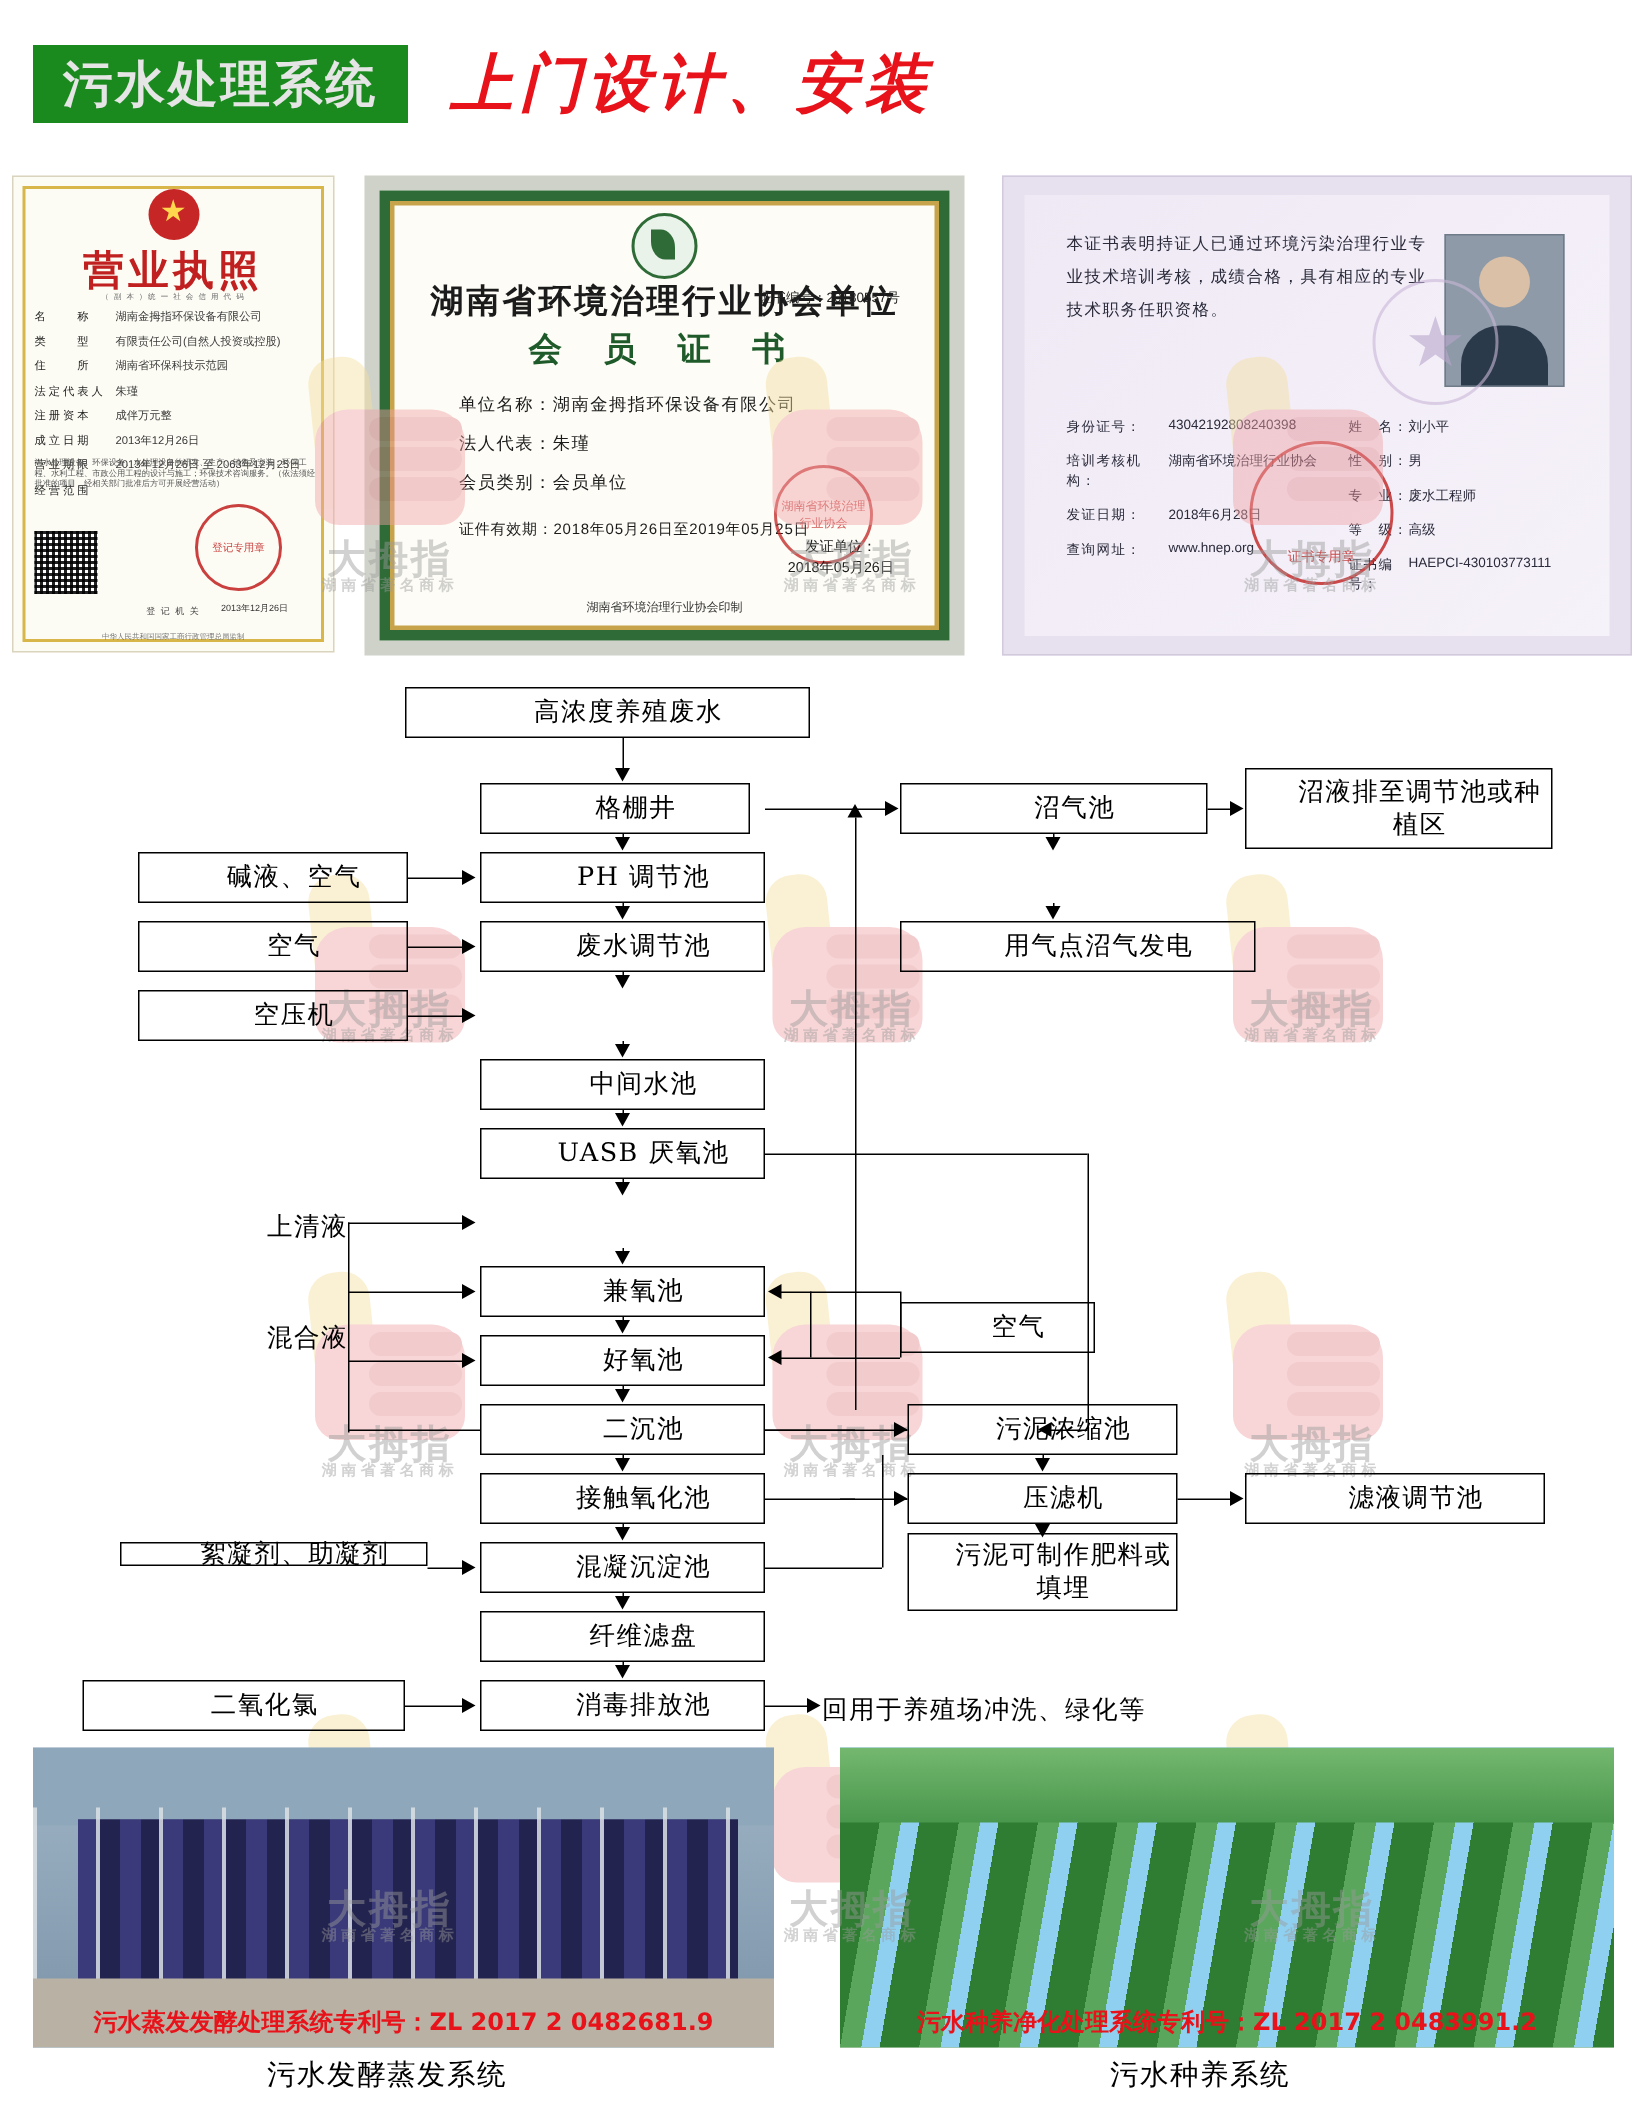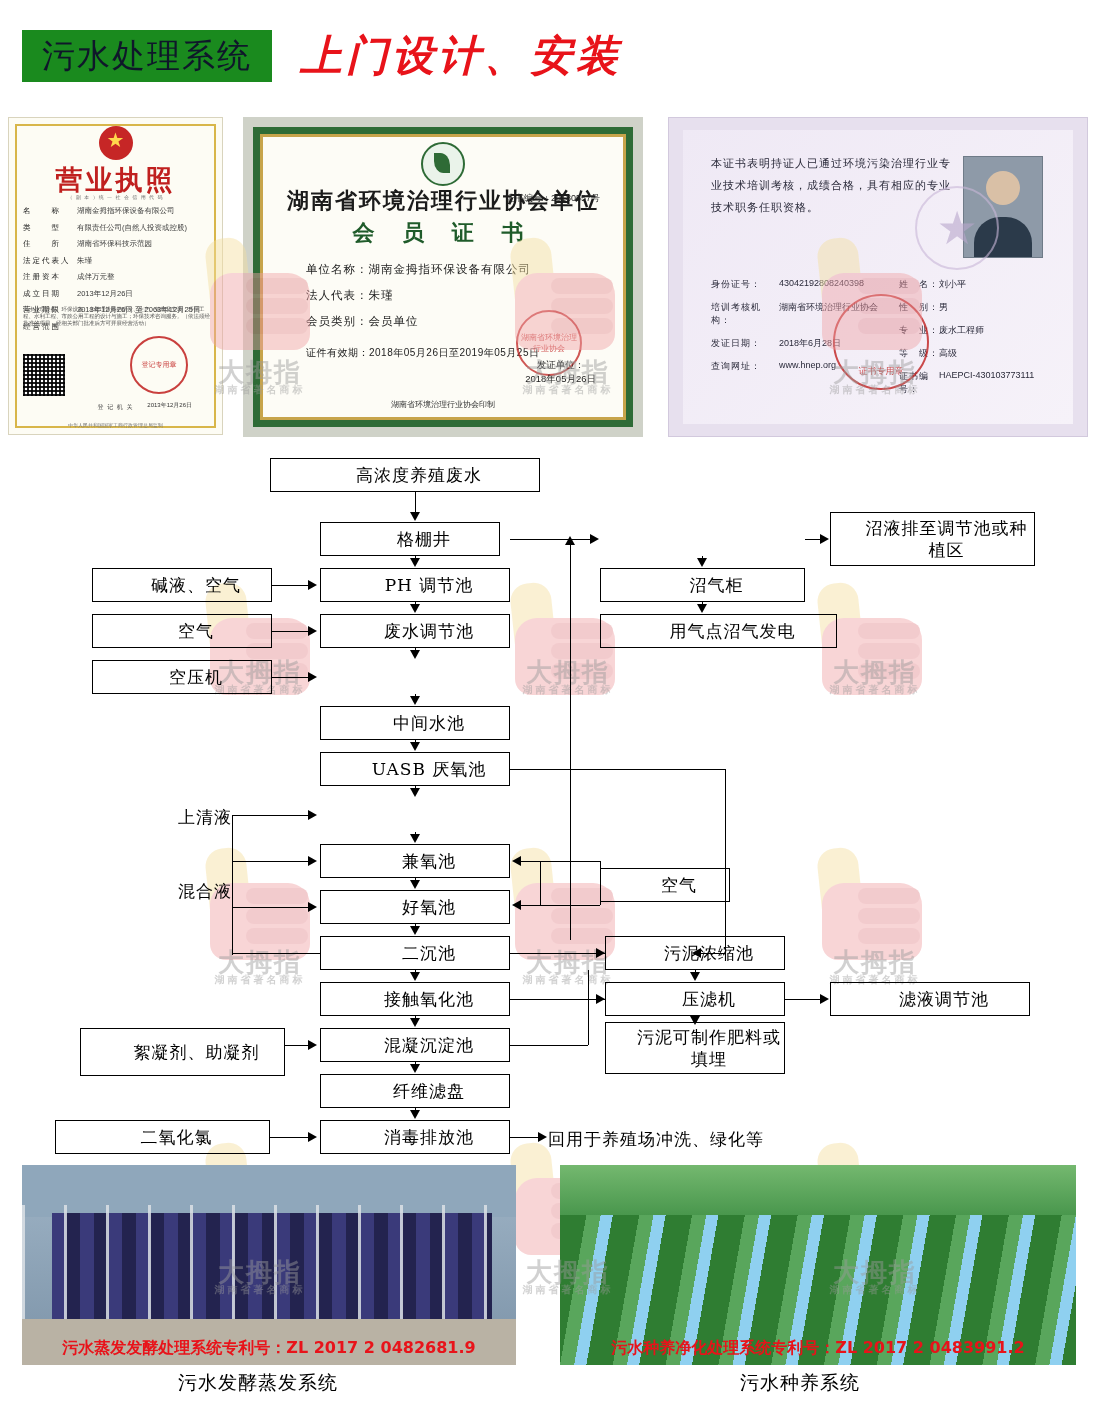--- a/index.html
+++ b/index.html
@@ -1,21 +1,21 @@
 <!DOCTYPE html>
 <html><head>
 <meta charset="utf-8">
 <style>
   html,body{margin:0;padding:0;}
   body{width:1100px;height:1401px;background:#fff;font-family:"Liberation Sans","DejaVu Sans",sans-serif;position:relative;overflow:hidden;}
 
   
   .header{position:absolute;left:0;top:0;width:1100px;height:105px;}
   .hdr-badge{position:absolute;left:22px;top:30px;width:250px;height:52px;background:#1a8a1e;display:flex;align-items:center;justify-content:center;}
-  .hdr-badge span{color:#0f172a;font-size:33px;font-weight:normal;letter-spacing:2px;font-family:"DejaVu Sans",sans-serif;}
+  .hdr-badge span{color:#e5e5e5;font-size:33px;font-weight:bold;letter-spacing:2px;font-family:"DejaVu Sans",sans-serif;}
   .hdr-title{position:absolute;left:300px;top:28px;color:#e8131a;font-size:42px;font-weight:bold;letter-spacing:4px;font-family:"DejaVu Serif",serif;font-style:italic;}
 
   
   .certs{position:absolute;left:0;top:112px;width:1100px;height:330px;}
 
   .cert{position:absolute;box-sizing:border-box;}
 
   
   .cert-licence{left:8px;top:5px;width:215px;height:318px;background:#fdfcf4;border:1px solid #d9d4bd;}
   .lic-inner{position:absolute;left:6px;top:6px;right:6px;bottom:6px;border:2px solid #d8b64a;}
@@ -414,24 +414,24 @@
   <div class="node" style="left:320px;top:440px;width:190px;height:34px;">好氧池</div>
   <div class="node" style="left:320px;top:486px;width:190px;height:34px;">二沉池</div>
   <div class="node" style="left:320px;top:532px;width:190px;height:34px;">接触氧化池</div>
   <div class="node" style="left:320px;top:578px;width:190px;height:34px;">混凝沉淀池</div>
   <div class="node" style="left:320px;top:624px;width:190px;height:34px;">纤维滤盘</div>
   <div class="node" style="left:320px;top:670px;width:190px;height:34px;">消毒排放池</div>
 
   <div class="node" style="left:92px;top:118px;width:180px;height:34px;">碱液、空气</div>
   <div class="node" style="left:92px;top:164px;width:180px;height:34px;">空气</div>
   <div class="node" style="left:92px;top:210px;width:180px;height:34px;">空压机</div>
-  <div class="node" style="left:80px;top:578px;width:205px;height:48px;">絮凝剂、助凝剂</div>
+  <div class="node" style="left:80px;top:578px;width:205px;height:16px;">絮凝剂、助凝剂</div>
   <div class="node" style="left:55px;top:670px;width:215px;height:34px;">二氧化氯</div>
 
-  <div class="node" style="left:600px;top:118px;width:205px;height:34px;">沼气柜</div>
+  <div class="node" style="left:600px;top:72px;width:205px;height:34px;">沼气池</div>
   <div class="node" style="left:600px;top:164px;width:237px;height:34px;">用气点沼气发电</div>
   <div class="node two" style="left:830px;top:62px;width:205px;height:54px;">沼液排至调节池或种植区</div>
   <div class="node" style="left:600px;top:418px;width:130px;height:34px;">空气</div>
 
   <div class="node" style="left:605px;top:486px;width:180px;height:34px;">污泥浓缩池</div>
   <div class="node" style="left:605px;top:532px;width:180px;height:34px;">压滤机</div>
   <div class="node" style="left:830px;top:532px;width:200px;height:34px;">滤液调节池</div>
   <div class="node two" style="left:605px;top:572px;width:180px;height:52px;">污泥可制作肥料或填埋</div>
 
   <div class="plain" style="left:178px;top:356px;">上清液</div>

